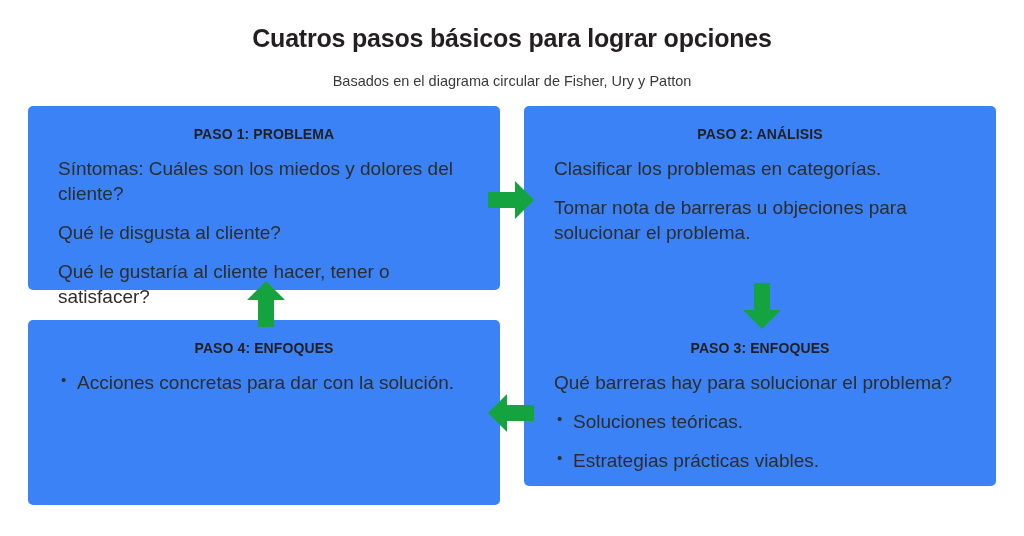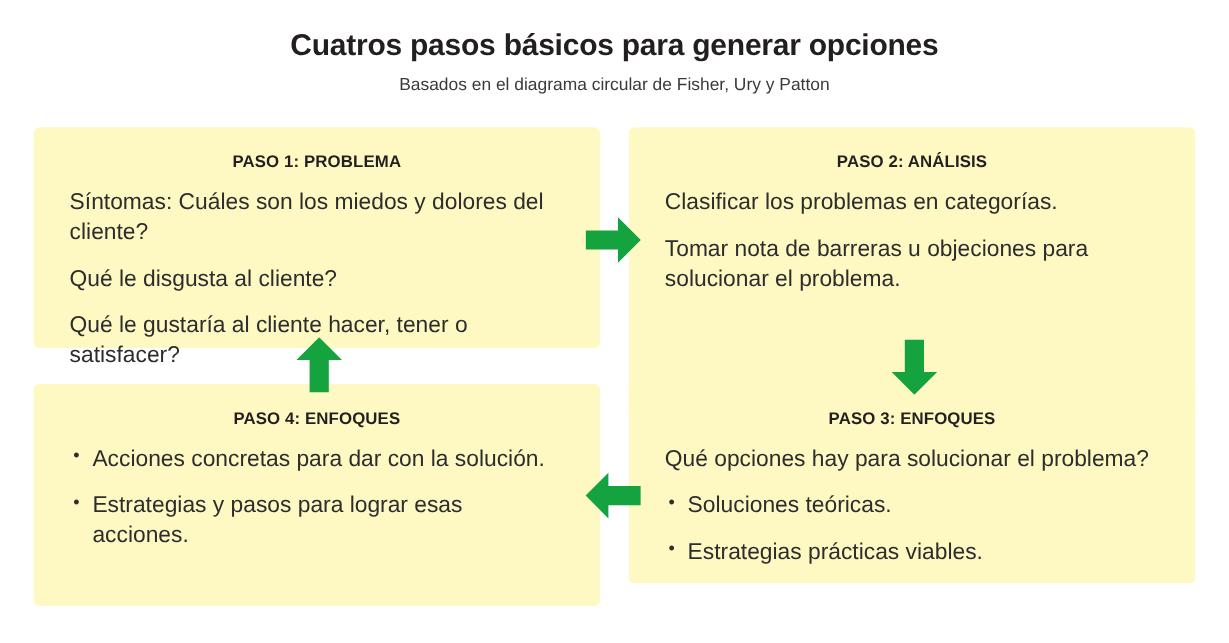--- a/index.html
+++ b/index.html
@@ -27,39 +27,39 @@
   .page-title {
     margin: 0;
     padding-top: 25px;
     font-size: 25px;
     font-weight: bold;
     letter-spacing: -0.2px;
     color: #231f20;
     line-height: 1.1;
   }
   .page-subtitle {
-    margin: 0;
+    margin: 10px;
     padding-top: 11px;
     font-size: 14.5px;
     font-weight: normal;
     color: #3a3a3a;
     line-height: 1.1;
   }
 
   
   .grid {
     position: absolute;
     left: 28px;
     top: 106px;
     width: 968px;
     height: 399px;
   }
   .panel {
     position: absolute;
-    background: #fef9c3;
+    background: #3b82f6;
     border-radius: 5px;
     box-sizing: border-box;
     padding: 20px 30px 16px 30px;
   }
   .panel-tl { left: 0;     top: 0;   width: 472px; height: 184px; }
   .panel-tr { left: 496px; top: 0;   width: 472px; height: 237px; }
   .panel-bl { left: 0;     top: 214px; width: 472px; height: 185px; }
   .panel-br { left: 496px; top: 214px; width: 472px; height: 166px; }
 
   .panel-title {
@@ -104,21 +104,21 @@
   .arrow svg { display: block; }
   .arrow-right { left: 488px; top: 179px; }
   .arrow-down  { left: 741px; top: 283px; }
   .arrow-left  { left: 488px; top: 392px; }
   .arrow-up    { left: 245px; top: 281px; }
 </style>
 </head>
 <body>
 
 <div class="header">
-  <h1 class="page-title">Cuatros pasos básicos para generar opciones</h1>
+  <h1 class="page-title">Cuatros pasos básicos para lograr opciones</h1>
   <p class="page-subtitle">Basados en el diagrama circular de Fisher, Ury y Patton</p>
 </div>
 
 <div class="grid">
 
   <div class="panel panel-tl">
     <div class="panel-title">PASO 1: PROBLEMA</div>
     <ul class="lines">
       <li>Síntomas: Cuáles son los miedos y dolores del cliente?</li>
       <li>Qué le disgusta al cliente?</li>
@@ -131,28 +131,27 @@
     <ul class="lines">
       <li>Clasificar los problemas en categorías.</li>
       <li>Tomar nota de barreras u objeciones para solucionar el problema.</li>
     </ul>
   </div>
 
   <div class="panel panel-bl">
     <div class="panel-title">PASO 4: ENFOQUES</div>
     <ul class="lines">
       <li class="bullet">Acciones concretas para dar con la solución.</li>
-      <li class="bullet">Estrategias y pasos para lograr esas acciones.</li>
     </ul>
   </div>
 
   <div class="panel panel-br">
     <div class="panel-title">PASO 3: ENFOQUES</div>
     <ul class="lines">
-      <li>Qué opciones hay para solucionar el problema?</li>
+      <li>Qué barreras hay para solucionar el problema?</li>
       <li class="bullet">Soluciones teóricas.</li>
       <li class="bullet">Estrategias prácticas viables.</li>
     </ul>
   </div>
 
 </div>
 
 <span class="arrow arrow-right">
   <svg width="46" height="42" viewBox="0 0 46 42">
     <path d="M0 13 L27 13 L27 2 L46 21 L27 40 L27 29 L0 29 Z" fill="#14a33f"></path>

